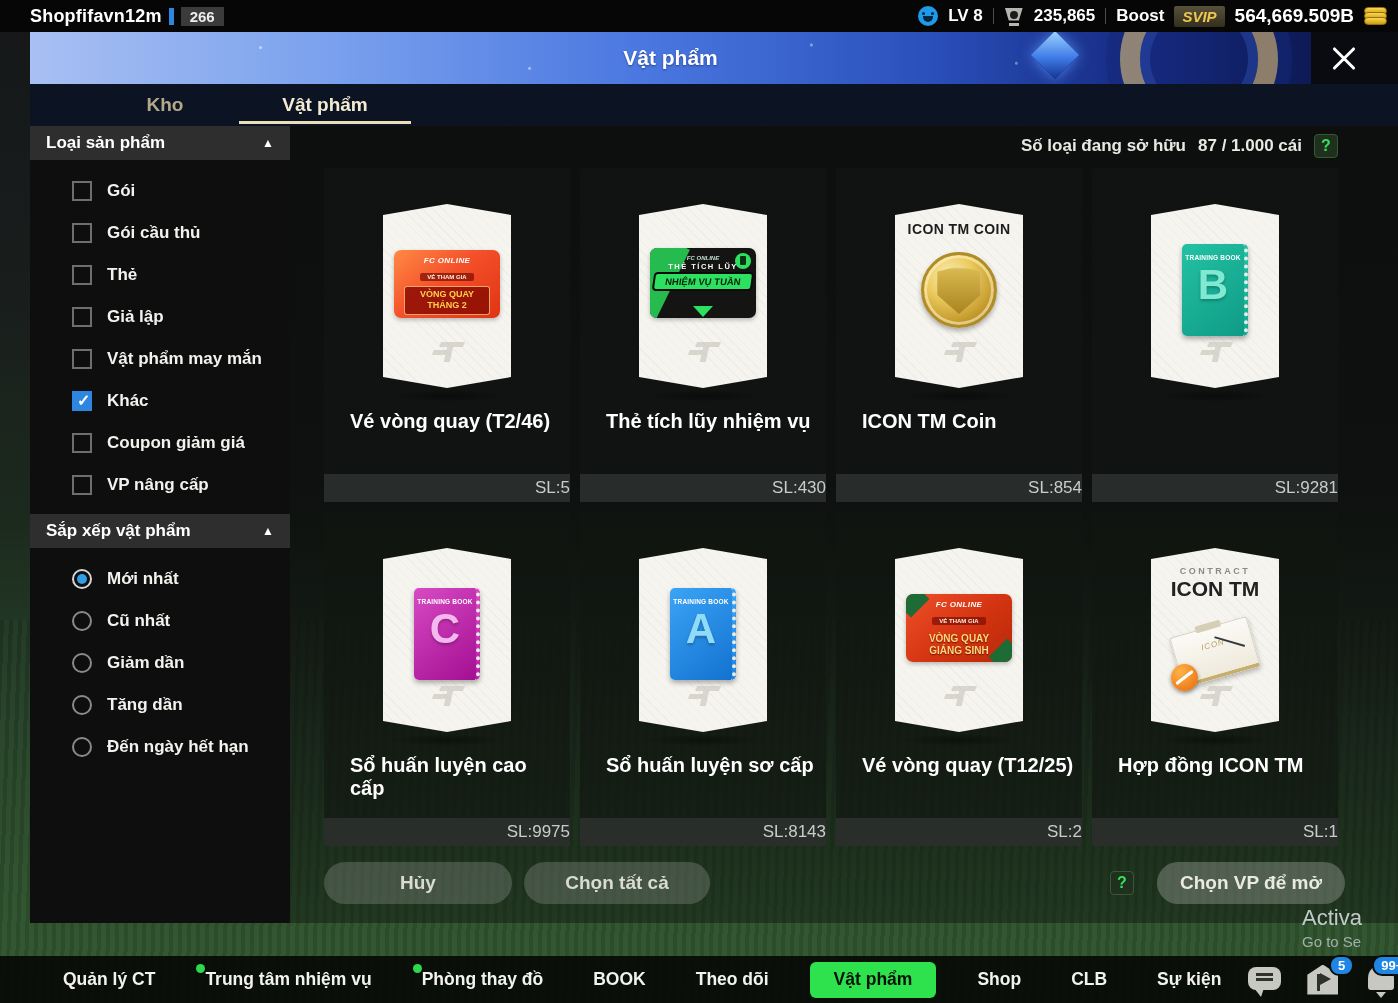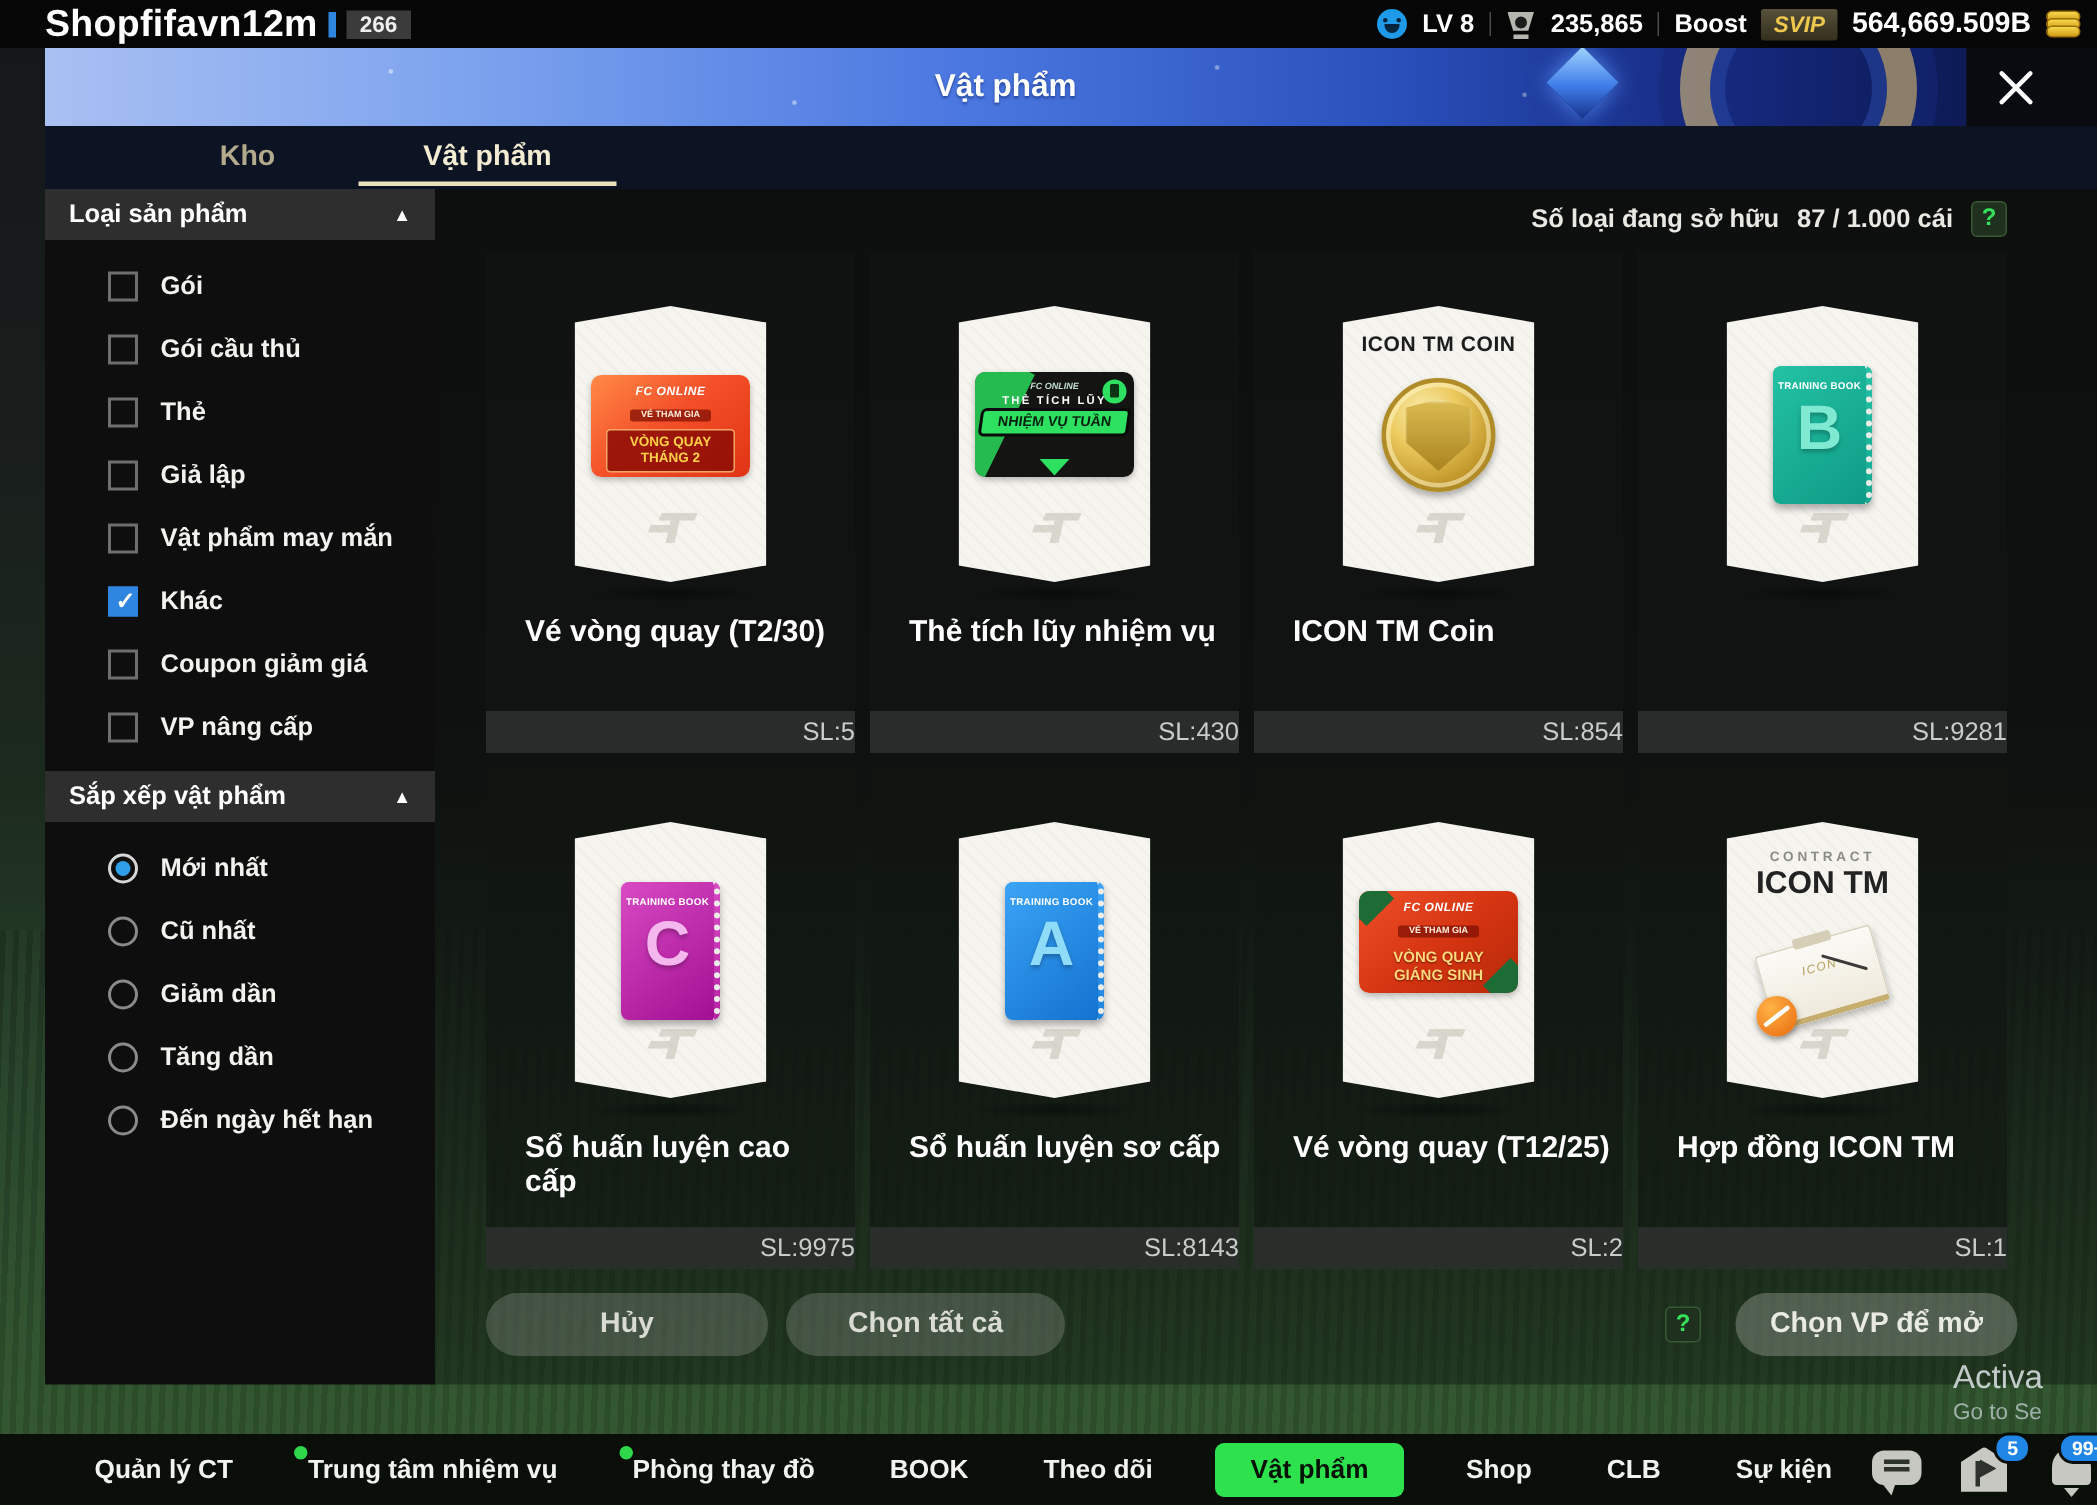--- a/index.html
+++ b/index.html
@@ -5,21 +5,21 @@
   *{margin:0;padding:0;box-sizing:border-box}
   html,body{width:1398px;height:1003px;overflow:hidden;background:#000}
   .page{position:relative;width:1398px;height:1003px;font-family:"Liberation Sans",sans-serif;
     background:linear-gradient(180deg,#151719 0%,#191d1c 28%,#1c2a1e 52%,#27422a 72%,#2f512e 88%,#335830 100%);}
   .grass{position:absolute;left:0;top:620px;width:100%;height:383px;
     background:repeating-linear-gradient(92deg,rgba(0,0,0,.10) 0 4px,rgba(90,140,80,.05) 4px 9px);pointer-events:none}
 
   
   .topbar{position:absolute;left:0;top:0;width:1398px;height:32px;background:#060606;display:flex;align-items:center;color:#fff}
   .tb-left{display:flex;align-items:center;margin-left:30px;gap:7px}
-  .tb-user{font-size:25px;font-weight:bold;letter-spacing:.2px}
+  .tb-user{font-size:18px;font-weight:bold;letter-spacing:.2px}
   .tb-tick{width:5px;height:17px;background:#2e86e0}
   .tb-badge{background:#3b3b3b;color:#eee;font-size:15px;font-weight:bold;padding:1px 9px}
   .tb-right{margin-left:auto;display:flex;align-items:center;gap:10px;margin-right:10px}
   .tb-sep{width:1px;height:16px;background:#4c4c4c}
   .tb-lv,.tb-trophyval,.tb-boost{font-size:17px;font-weight:bold}
   .tb-cash{font-size:19px;font-weight:bold}
   .smiley{width:20px;height:20px;border-radius:50%;background:#1e9ae8;position:relative}
   .smiley:before{content:"";position:absolute;left:4px;top:6px;width:3px;height:3px;border-radius:50%;background:#07253f;box-shadow:9px 0 0 #07253f}
   .smiley:after{content:"";position:absolute;left:5px;top:10px;width:10px;height:6px;border-radius:0 0 10px 10px;background:#07253f}
   .trophy{width:20px;height:19px;position:relative}
@@ -304,21 +304,21 @@
         <div class="t-box">VÒNG QUAY<br>THÁNG 2</div>
                 </div>
               </div>
       <div class="fcmark">
                 <i></i>
                 <i></i>
                 <i></i>
               </div>
     </div>
     <div class="cardshadow"></div>
-    <div class="tile-name">Vé vòng quay (T2/30)</div>
+    <div class="tile-name">Vé vòng quay (T2/46)</div>
     <div class="tile-sl"><span>SL:5</span></div>
   </div>
           <div class="tile">
     <div class="card">
       <div class="art">
                 <div class="gcard">
         <i class="g-stripe"></i>
                   <div class="g-brand">FC ONLINE</div>
         <div class="g-tag">THẺ TÍCH LŨY</div>
                   <div class="g-band">NHIỆM VỤ TUẦN</div>

